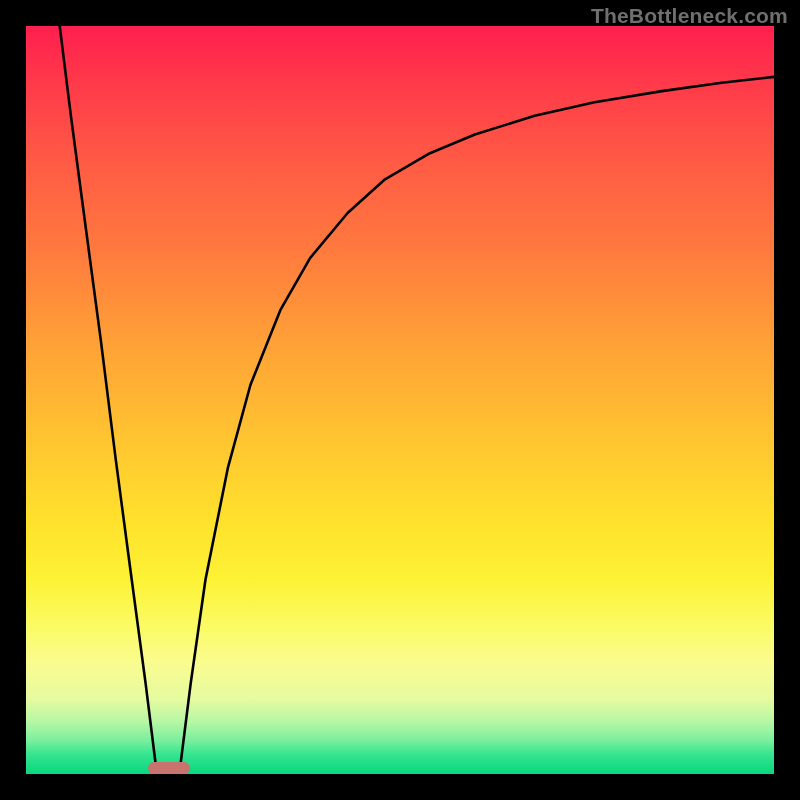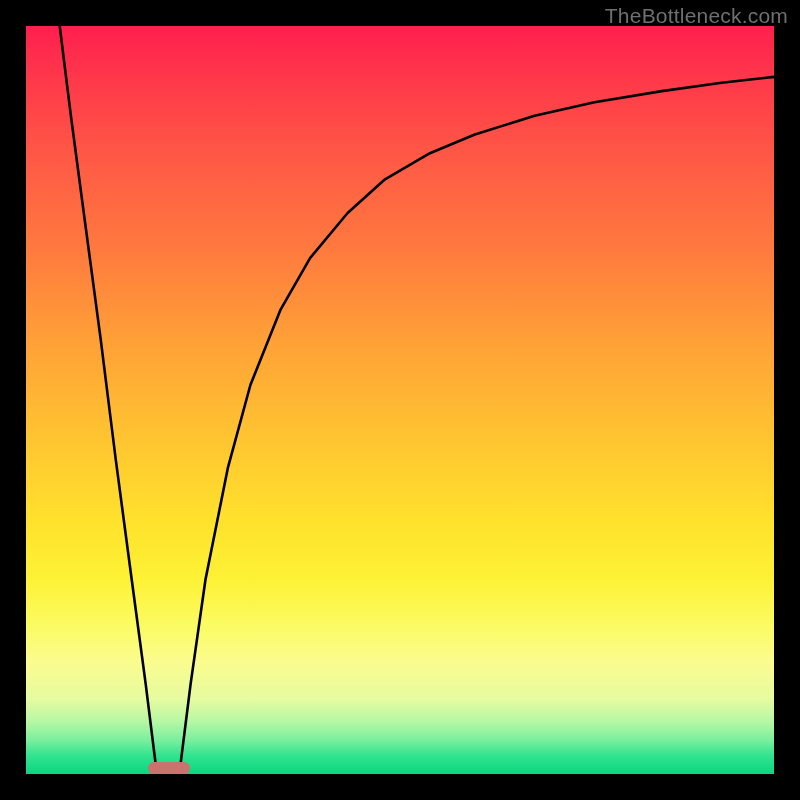--- a/index.html
+++ b/index.html
@@ -58,21 +58,21 @@
     background: #c9736e;
     border-radius: 999px;
   }
   .watermark {
     position: absolute;
     top: 4px;
     right: 12px;
     color: #6f6f6f;
     font-size: 21px;
     letter-spacing: 0.2px;
-    font-weight: 400;
+    font-weight: 700;
     user-select: none;
   }
 </style>
 </head>
 <body>
 
 <div class="stage">
 
   <div class="plot-area">
     <div class="gradient"></div>

